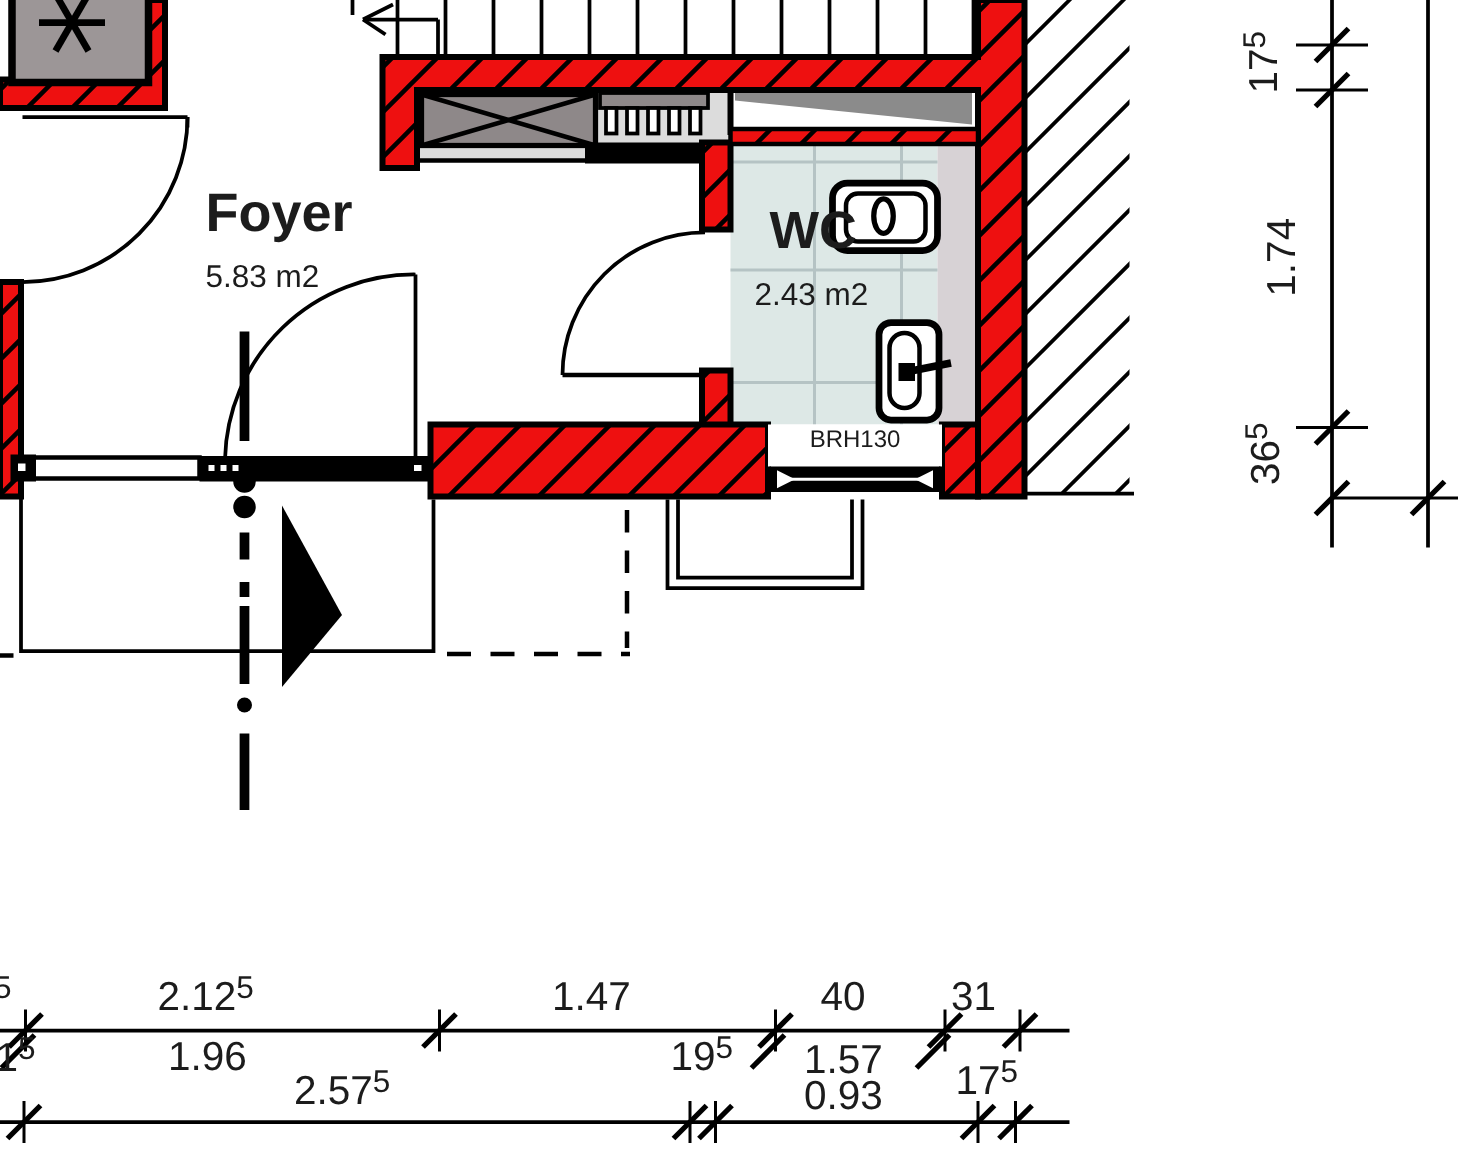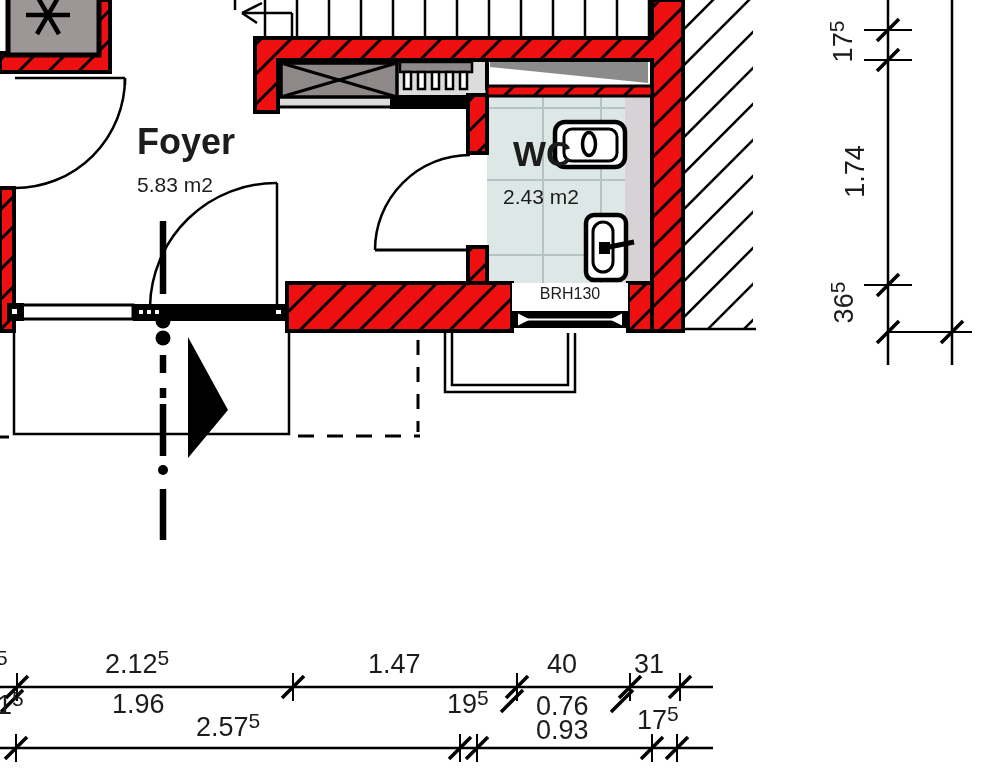--- a/index.html
+++ b/index.html
@@ -250,21 +250,21 @@
 <span class="lbl brh" style="left:512px;top:286px">BRH130</span>
 
 <span class="lbl dim" style="left:-4px;top:651px"><span></span><span class="sup">5</span></span>
 <span class="lbl dim" style="left:105px;top:651px"><span>2.12</span><span class="sup">5</span></span>
 <span class="lbl dim" style="left:368px;top:651px"><span>1.47</span><span class="sup"></span></span>
 <span class="lbl dim" style="left:547px;top:651px"><span>40</span><span class="sup"></span></span>
 <span class="lbl dim" style="left:634px;top:651px"><span>31</span><span class="sup"></span></span>
 
 <span class="lbl dim" style="left:-3px;top:692px"><span>1</span><span class="sup">5</span></span>
 <span class="lbl dim" style="left:112px;top:691px"><span>1.96</span><span class="sup"></span></span>
-<span class="lbl dim" style="left:536px;top:693px"><span>0.76</span><span class="sup"></span></span>
+<span class="lbl dim" style="left:536px;top:693px"><span>1.57</span><span class="sup"></span></span>
 
 <span class="lbl dim" style="left:196px;top:714px"><span>2.57</span><span class="sup">5</span></span>
 <span class="lbl dim" style="left:447px;top:691px"><span>19</span><span class="sup">5</span></span>
 <span class="lbl dim" style="left:536px;top:717px"><span>0.93</span><span class="sup"></span></span>
 <span class="lbl dim" style="left:637px;top:707px"><span>17</span><span class="sup">5</span></span>
 
 <span class="lbl dim rot" style="left:803px;top:28px"><span>17</span><span class="sup">5</span></span>
 <span class="lbl dim rot" style="left:815px;top:158px"><span>1.74</span><span class="sup"></span></span>
 <span class="lbl dim rot" style="left:804px;top:289px"><span>36</span><span class="sup">5</span></span>
 

